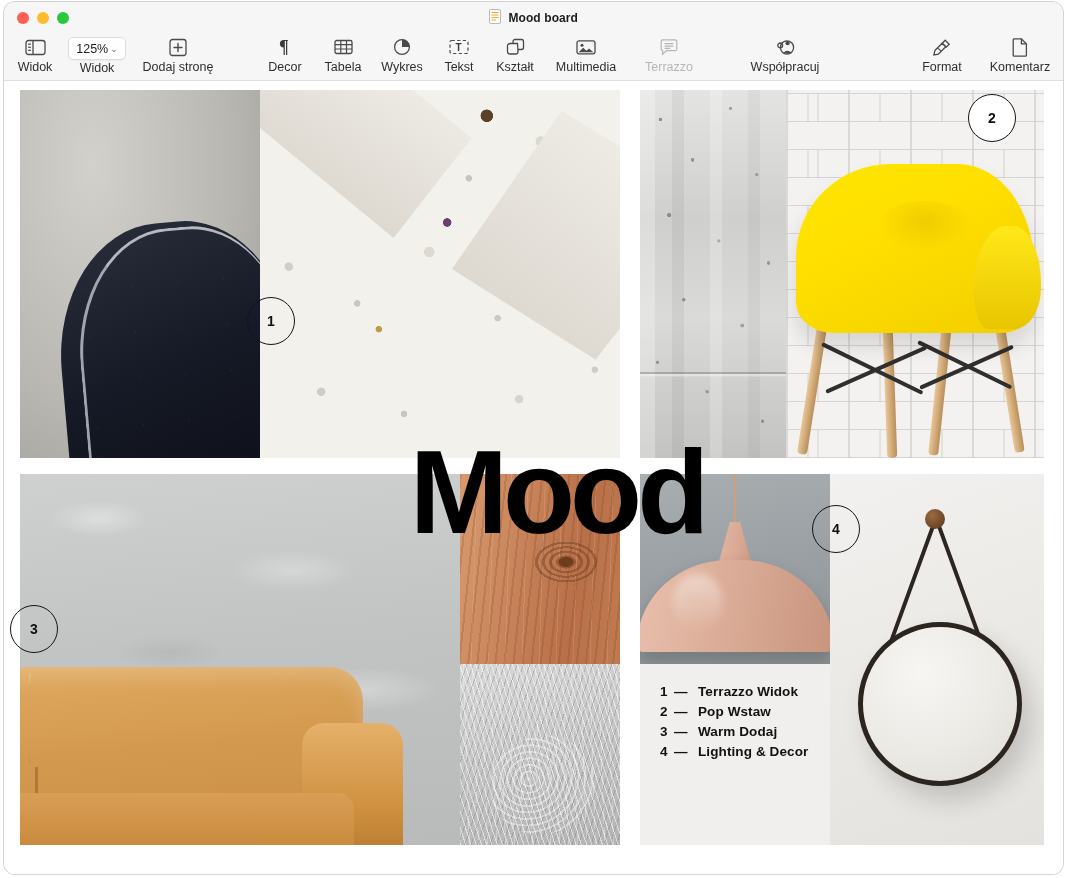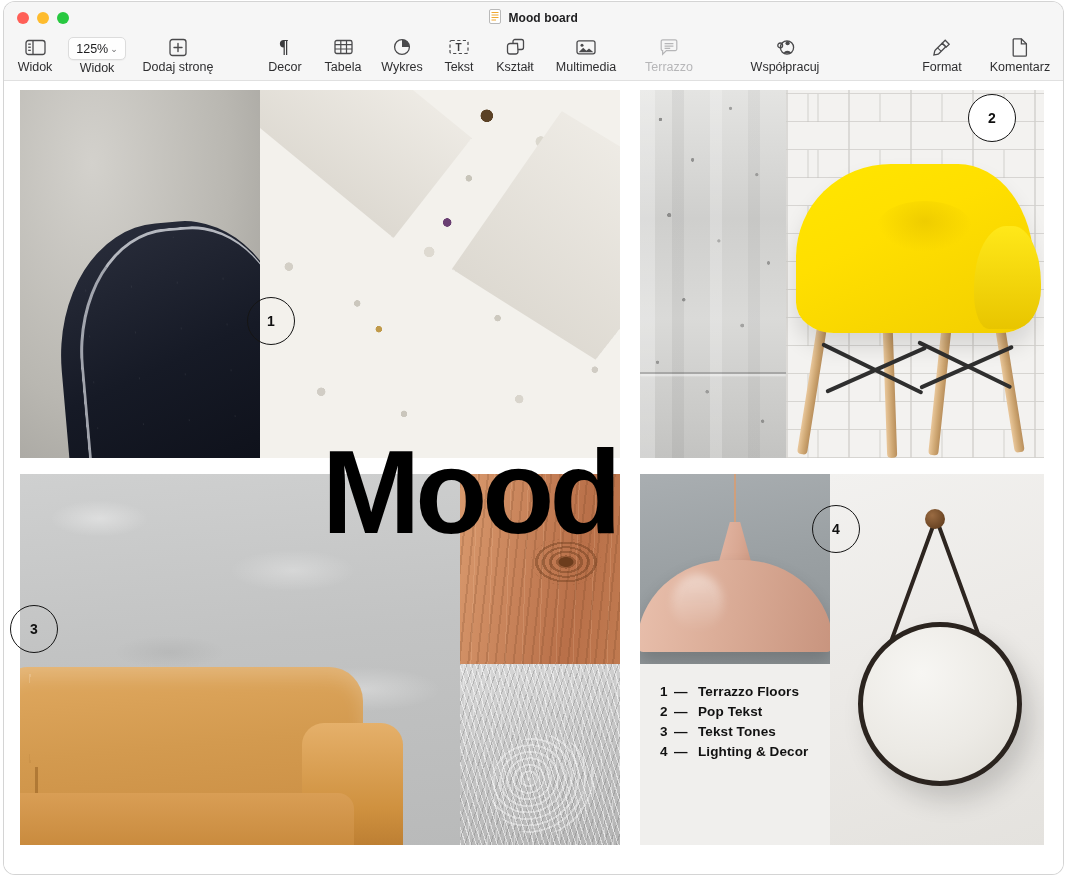--- a/index.html
+++ b/index.html
@@ -496,21 +496,21 @@
   
   .headline {
     position: absolute;
     left: 302px; top: 348px;
     width: 470px;
     font-size: 118px;
     line-height: .92;
     font-weight: bold;
     color: #000000;
     letter-spacing: -5px;
-    text-align: left;
+    text-align: center;
     pointer-events: none;
   }
   .headline .l2 { margin-left: -2px; }
 
   
   .badge {
     position: absolute;
     width: 46px; height: 46px;
     border-radius: 50%;
     border: 1.6px solid #151515;
@@ -757,31 +757,31 @@
           <div class="lamp-shade">
             <div class="lamp-gloss"></div>
           </div>
         </div>
 
         <div class="tile t-legend" style="left:620px; top:574px; width:190px; height:181px;">
           <div class="legend-list">
             <div class="legend-row">
               <span class="legend-num">1</span>
               <span class="legend-dash">—</span>
-              <span class="legend-text">Terrazzo Floors</span>
+              <span class="legend-text">Terrazzo Widok</span>
             </div>
             <div class="legend-row">
               <span class="legend-num">2</span>
               <span class="legend-dash">—</span>
-              <span class="legend-text">Pop Tekst</span>
+              <span class="legend-text">Pop Wstaw</span>
             </div>
             <div class="legend-row">
               <span class="legend-num">3</span>
               <span class="legend-dash">—</span>
-              <span class="legend-text">Tekst Tones</span>
+              <span class="legend-text">Warm Dodaj</span>
             </div>
             <div class="legend-row">
               <span class="legend-num">4</span>
               <span class="legend-dash">—</span>
               <span class="legend-text">Lighting &amp; Decor</span>
             </div>
           </div>
         </div>
 
         <div class="tile t-mirror" style="left:810px; top:384px; width:214px; height:371px;">

